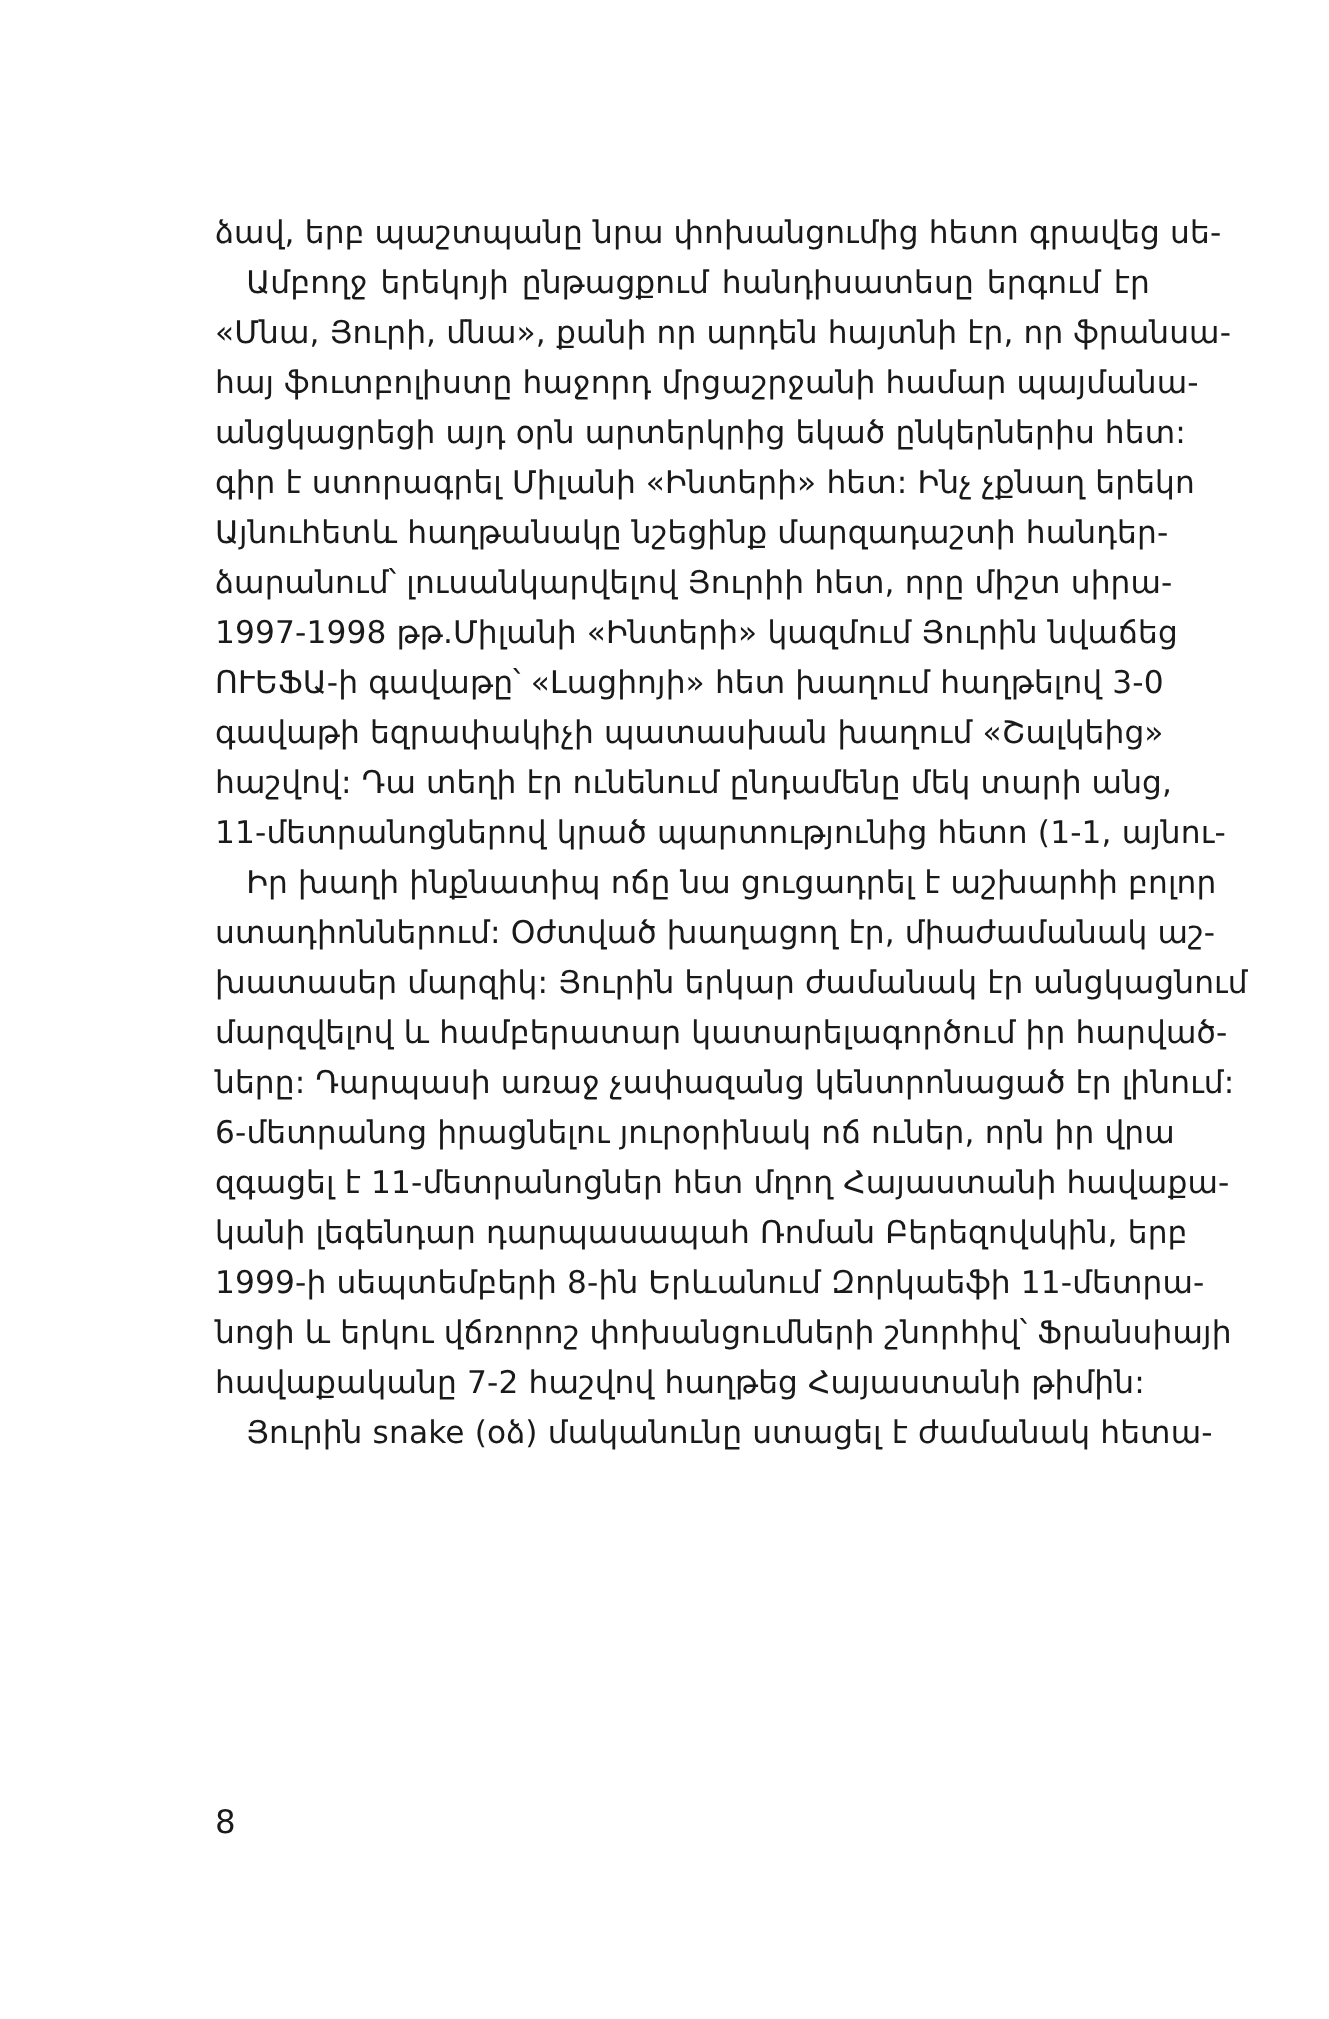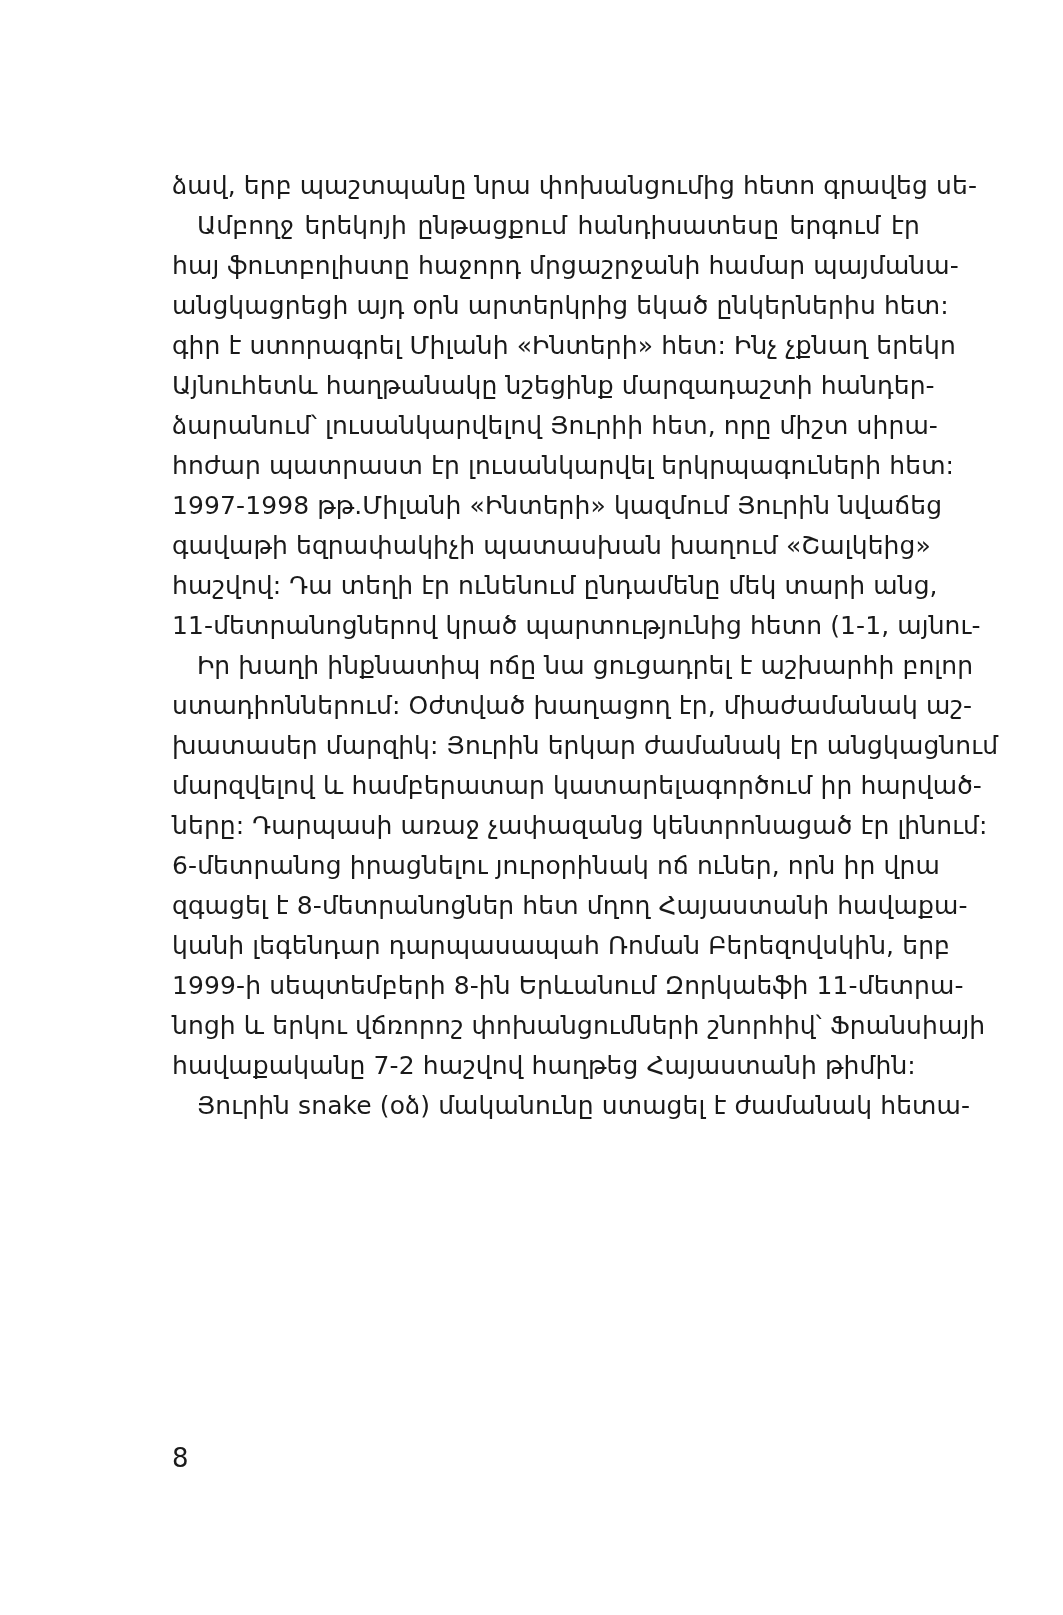--- a/index.html
+++ b/index.html
@@ -57,38 +57,39 @@
   </style>
 </head>
 <body>
 
 <div class="page">
   <div class="text-block">
 
     <span class="line">ձավ, երբ պաշտպանը նրա փոխանցումից հետո գրավեց սե-</span>
 
     <span class="line indent">Ամբողջ երեկոյի ընթացքում հանդիսատեսը երգում էր</span>
+    <span class="line">«Մնա, Յուրի, մնա», քանի որ արդեն հայտնի էր, որ ֆրանսա-</span>
     <span class="line">հայ ֆուտբոլիստը հաջորդ մրցաշրջանի համար պայմանա-</span>
     <span class="line">անցկացրեցի այդ օրն արտերկրից եկած ընկերներիս հետ:</span>
     <span class="line">գիր է ստորագրել Միլանի «Ինտերի» հետ: Ինչ չքնաղ երեկո</span>
     <span class="line">Այնուհետև հաղթանակը նշեցինք մարզադաշտի հանդեր-</span>
     <span class="line">ձարանում՝ լուսանկարվելով Յուրիի հետ, որը միշտ սիրա-</span>
-    <span class="line">հոժար պատրաստ էր լուսանկարվել երկրպագուների հետ:</span>
     <span class="line">1997-1998 թթ.Միլանի «Ինտերի» կազմում Յուրին նվաճեց</span>
+    <span class="line">ՈՒԵՖԱ-ի գավաթը՝ «Լացիոյի» հետ խաղում հաղթելով 3-0</span>
     <span class="line">գավաթի եզրափակիչի պատասխան խաղում «Շալկեից»</span>
     <span class="line">հաշվով: Դա տեղի էր ունենում ընդամենը մեկ տարի անց,</span>
     <span class="line">11-մետրանոցներով կրած պարտությունից հետո (1-1, այնու-</span>
 
     <span class="line indent">Իր խաղի ինքնատիպ ոճը նա ցուցադրել է աշխարհի բոլոր</span>
     <span class="line">ստադիոններում: Օժտված խաղացող էր, միաժամանակ աշ-</span>
     <span class="line">խատասեր մարզիկ: Յուրին երկար ժամանակ էր անցկացնում</span>
     <span class="line">մարզվելով և համբերատար կատարելագործում իր հարված-</span>
     <span class="line">ները: Դարպասի առաջ չափազանց կենտրոնացած էր լինում:</span>
     <span class="line">6-մետրանոց իրացնելու յուրօրինակ ոճ ուներ, որն իր վրա</span>
-    <span class="line">զգացել է 8-մետրանոցներ հետ մղող Հայաստանի հավաքա-</span>
+    <span class="line">զգացել է 11-մետրանոցներ հետ մղող Հայաստանի հավաքա-</span>
     <span class="line">կանի լեգենդար դարպասապահ Ռոման Բերեզովսկին, երբ</span>
     <span class="line">1999-ի սեպտեմբերի 8-ին Երևանում Զորկաեֆի 11-մետրա-</span>
     <span class="line">նոցի և երկու վճռորոշ փոխանցումների շնորհիվ՝ Ֆրանսիայի</span>
     <span class="line last">հավաքականը 7-2 հաշվով հաղթեց Հայաստանի թիմին:</span>
 
     <span class="line indent">Յուրին snake (օձ) մականունը ստացել է ժամանակ հետա-</span>
   </div>
 
   <div class="page-number">8</div>
 </div>

